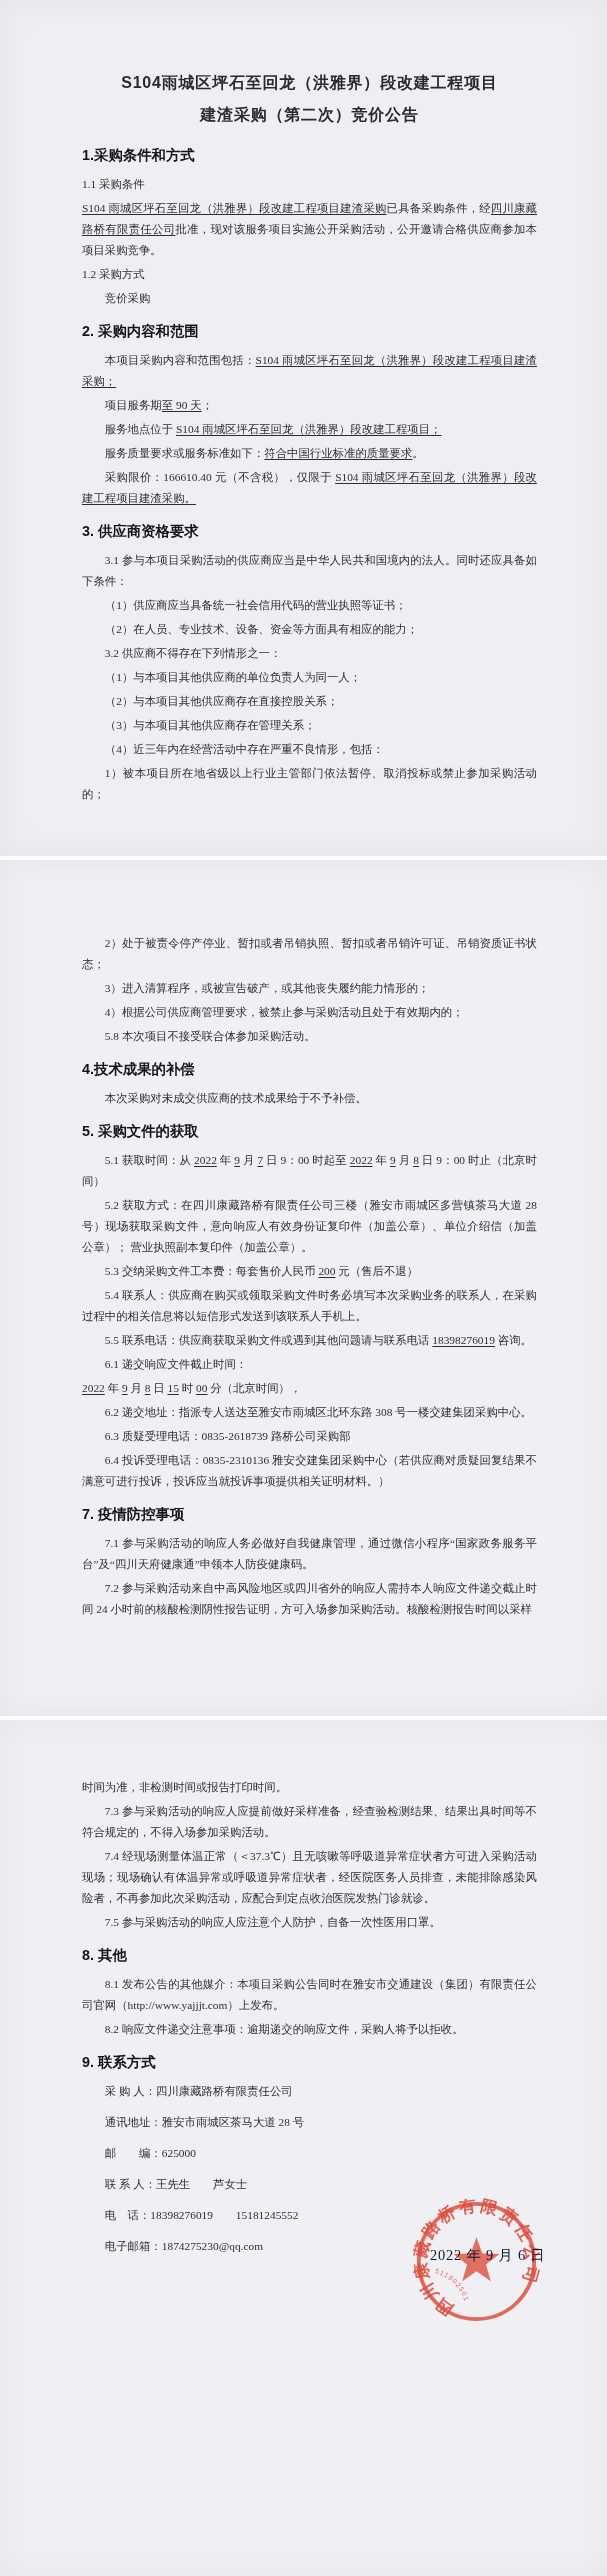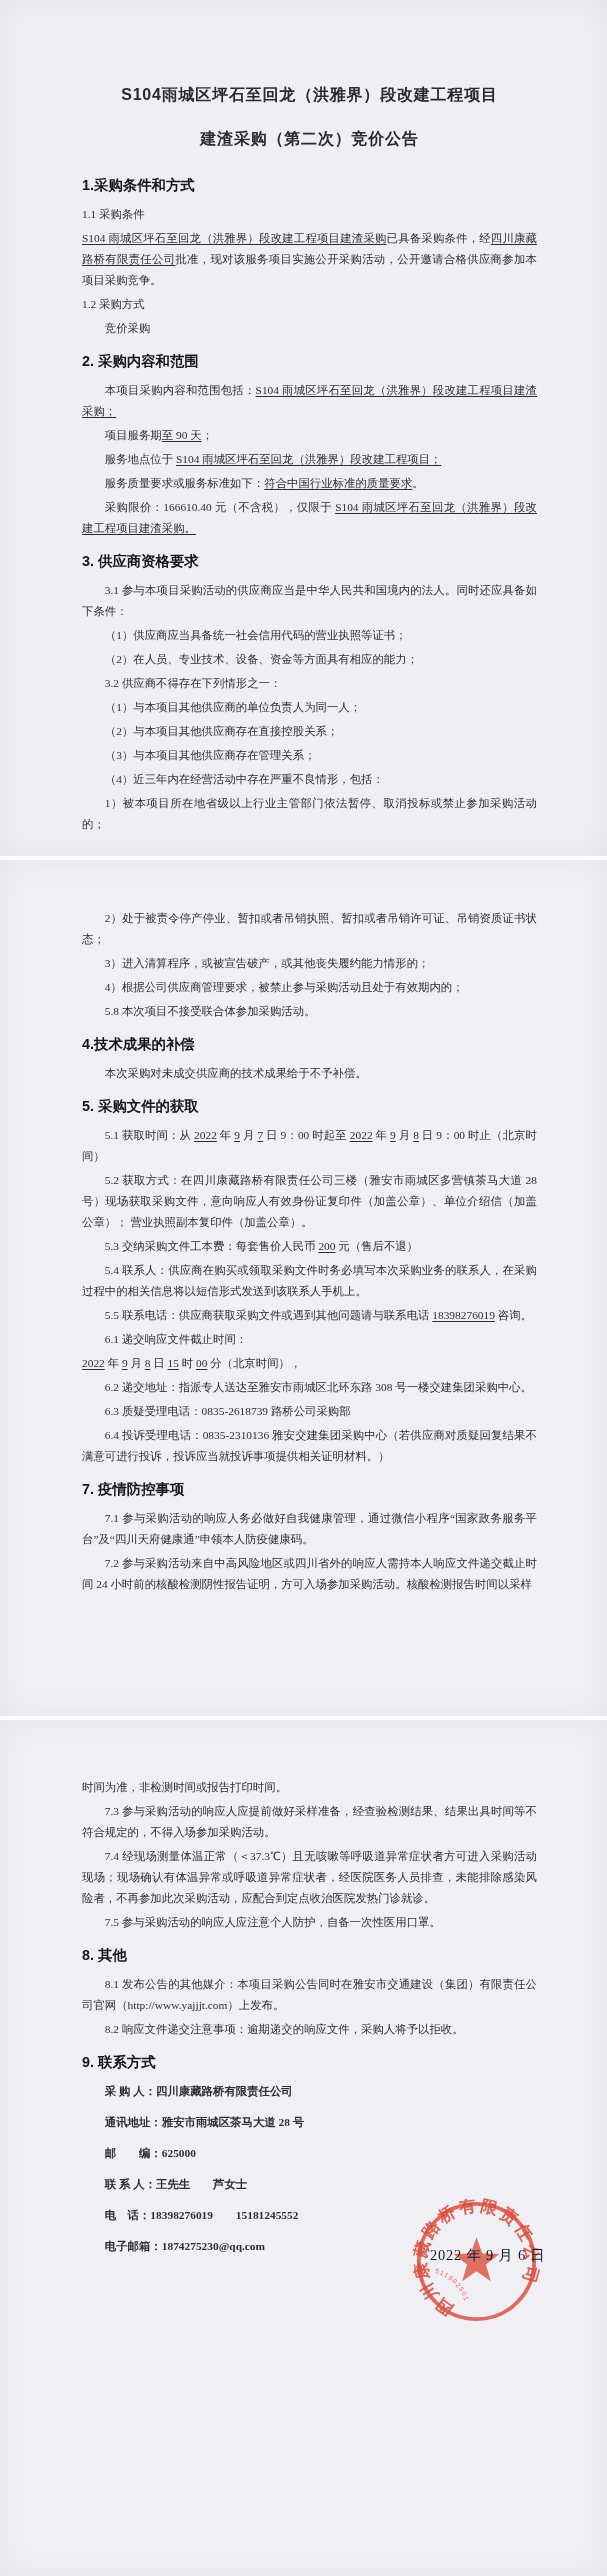--- a/index.html
+++ b/index.html
@@ -1,32 +1,32 @@
 <!DOCTYPE html>
 <html style="font-size:12px"><head>
 <meta charset="utf-8">
 <style>
   html,body{margin:0;padding:0;background:#ffffff;}
   body{width:607px;font-family:"Liberation Serif",serif;}
   .doc{width:607px;}
   .page{position:relative;height:856px;background:#efeef2;box-sizing:border-box;
         padding:67px 70px 0 82px;overflow:hidden;
         box-shadow:inset 0 0 30px rgba(120,115,130,0.08);}
-  .page.p2{padding-top:48px;background:#f0eff3;}
+  .page.p2{padding-top:73px;background:#f0eff3;}
   .page.p3{padding-top:57px;background:#f0eff3;}
   .gap{height:3.8px;background:#fdfdfd;}
   .blk{font-size:11.4px;line-height:21px;color:#2e2e30;margin:0 0 3px 0;}
   .t1{font-family:"Liberation Sans",sans-serif;font-size:16px;line-height:32px;
-      font-weight:bold;text-align:center;color:#2a2a2c;margin:12px;letter-spacing:0.8px;}
+      font-weight:bold;text-align:center;color:#2a2a2c;margin:0;letter-spacing:0.8px;}
   .h1{font-family:"Liberation Sans",sans-serif;font-size:14.4px;line-height:20px;
       font-weight:bold;color:#161618;margin:12px 0 9px 0;}
-  .mt{margin-top:20px;}
+  .mt{margin-top:14px;}
   .pi{text-indent:2em;}
   .pj{text-align:justify;}
-  .pc{margin-bottom:10px;font-weight:bold;}
+  .pc{margin-bottom:10px;}
   .u{text-decoration:underline;text-underline-offset:2.3px;text-align:right;}
   .seal{position:absolute;left:412px;top:477px;width:129px;height:129px;}
   .seal svg{position:absolute;left:0;top:0;}
   .seal-date{position:absolute;left:18px;top:49px;font-family:"Liberation Serif",serif;
       font-size:14.4px;color:#0f172a;white-space:nowrap;letter-spacing:0.8px;}
 </style>
 </head>
 <body>
 
 <div class="doc">

